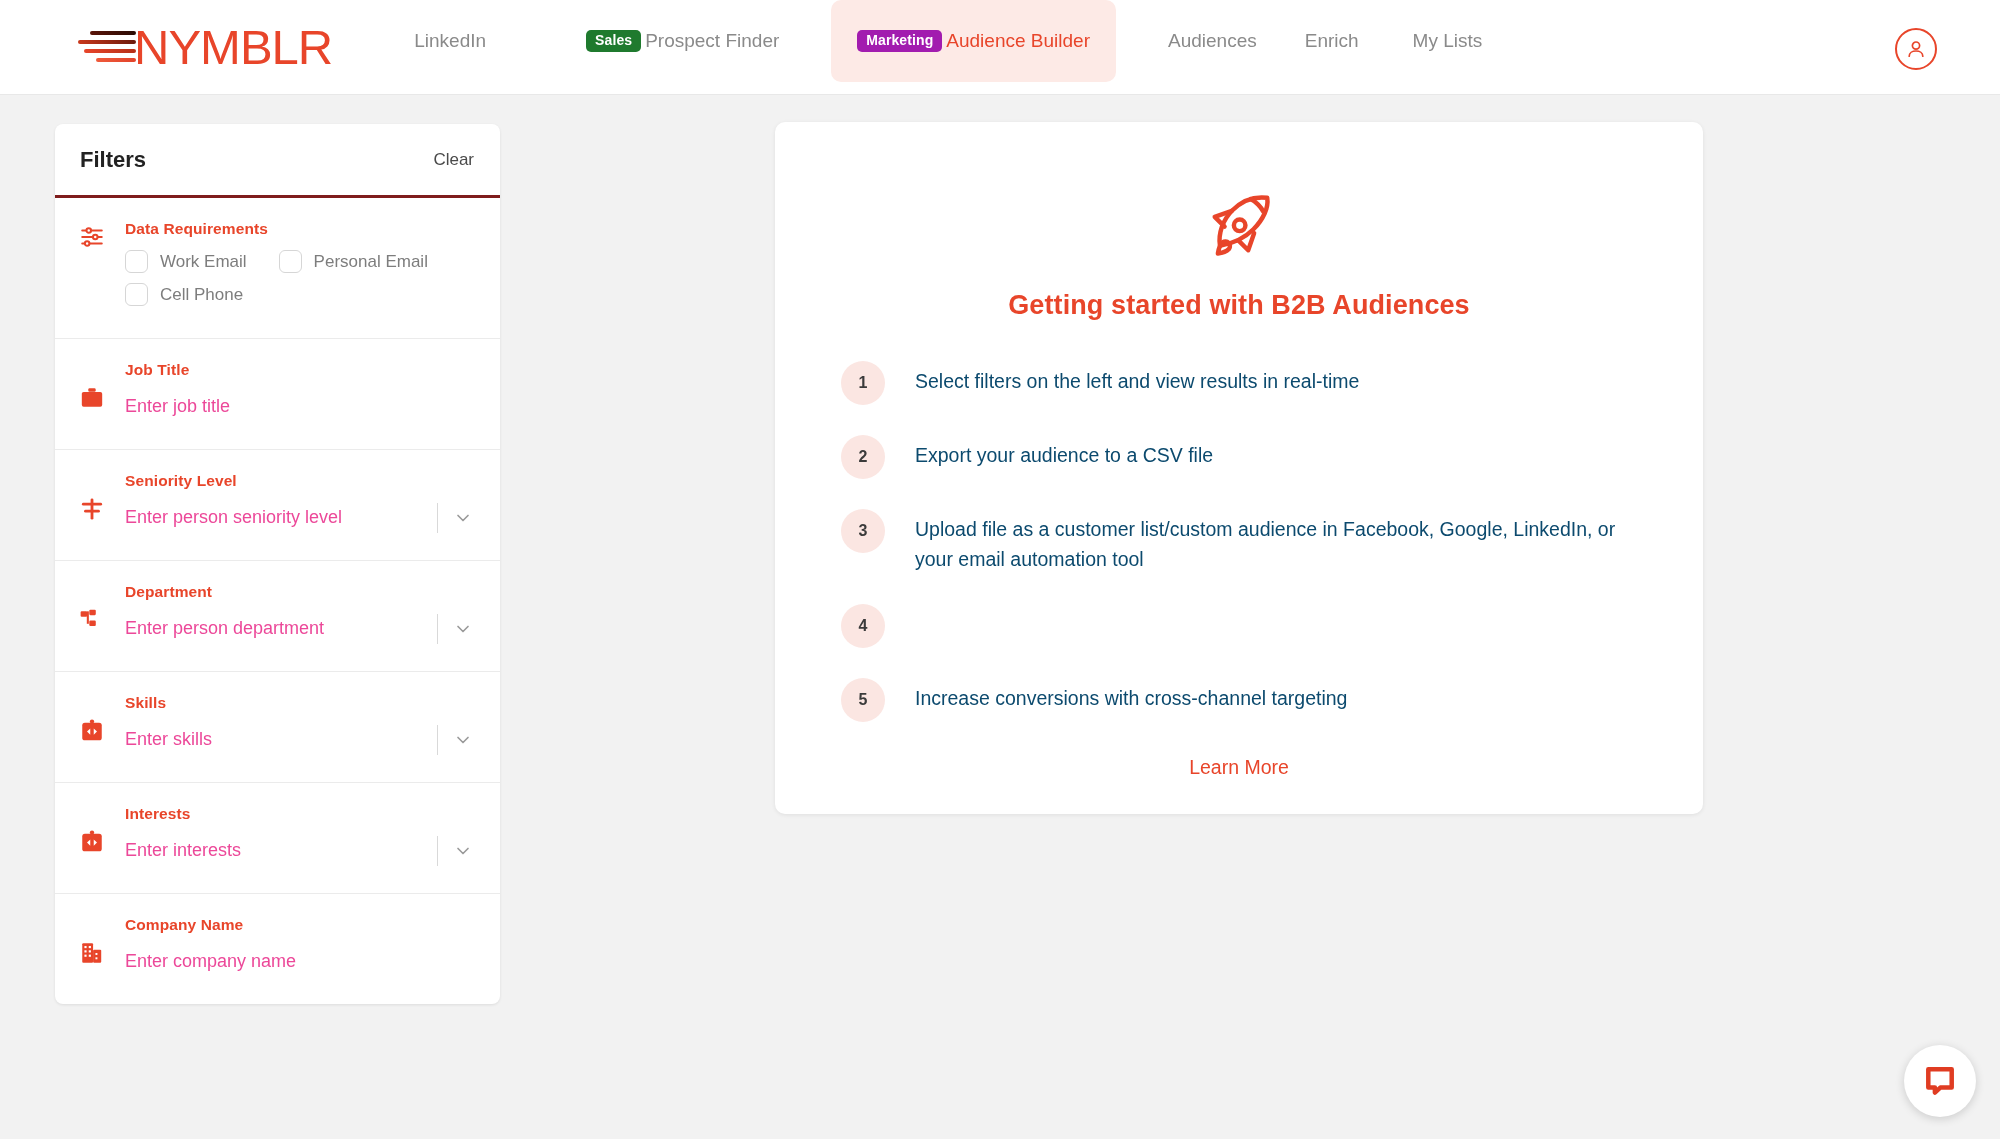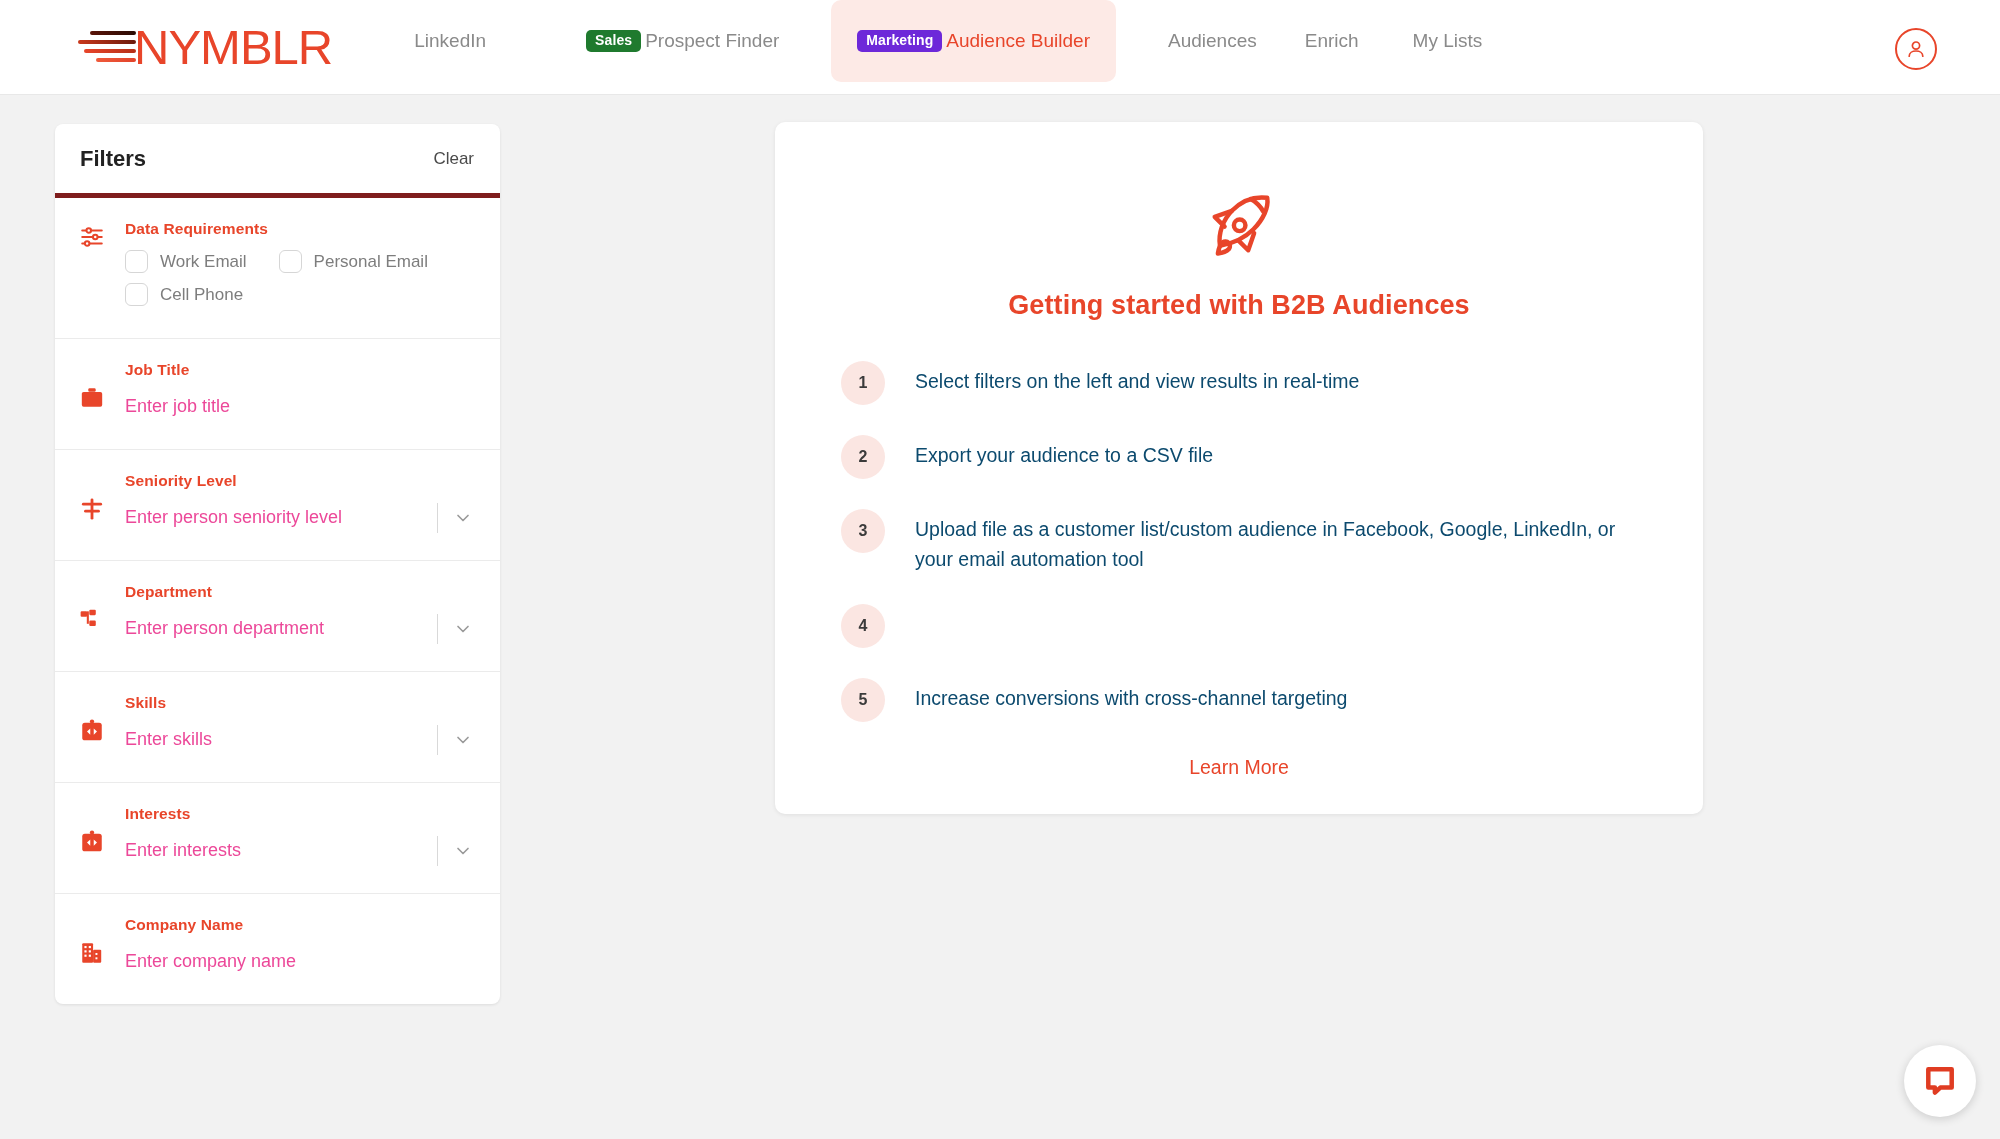--- a/index.html
+++ b/index.html
@@ -53,42 +53,42 @@
   .nav-tagged { display: flex; align-items: center; gap: 4px; padding: 14px 0; }
   .nav-tagged.active {
     background: #fdeae6; border-radius: 10px; padding: 16px 26px;
   }
   .tag {
     font-size: 14px; font-weight: 700; color: #ffffff;
     border-radius: 5px; padding: 3px 9px 4px; line-height: 1.1;
     letter-spacing: .1px;
   }
   .tag.sales { background: #1f7a2e; }
-  .tag.marketing { background: #6d28d9; }
+  .tag.marketing { background: #a21caf; }
   .nav-tagged .nav-item.on { color: #e8452a; }
 
   .avatar-btn {
     position: absolute; right: 63px; top: 28px;
     width: 42px; height: 42px; border-radius: 50%;
     border: 2px solid #e8452a; display: flex;
     align-items: center; justify-content: center; cursor: pointer;
   }
 
   
   .filters-panel {
     position: absolute; left: 55px; top: 124px;
     width: 445px;
     background: #ffffff; border-radius: 8px;
     box-shadow: 0 1px 3px rgba(0,0,0,.09);
     overflow: hidden;
   }
   .filters-head {
     height: 74px; display: flex; align-items: center;
     justify-content: space-between; padding: 0 26px 0 25px;
-    border-bottom: 5px solid #7f1d1d;
+    border-bottom: 3px solid #7f1d1d;
   }
   .filters-title { font-size: 22px; font-weight: 700; color: #222; }
   .filters-clear { font-size: 17px; color: #4a4a4a; cursor: pointer; }
 
   .frow {
     display: flex; padding: 22px 20px 22px 24px;
     border-bottom: 1px solid #ebebeb; position: relative;
   }
   .frow:last-child { border-bottom: none; }
   .frow-icon {

